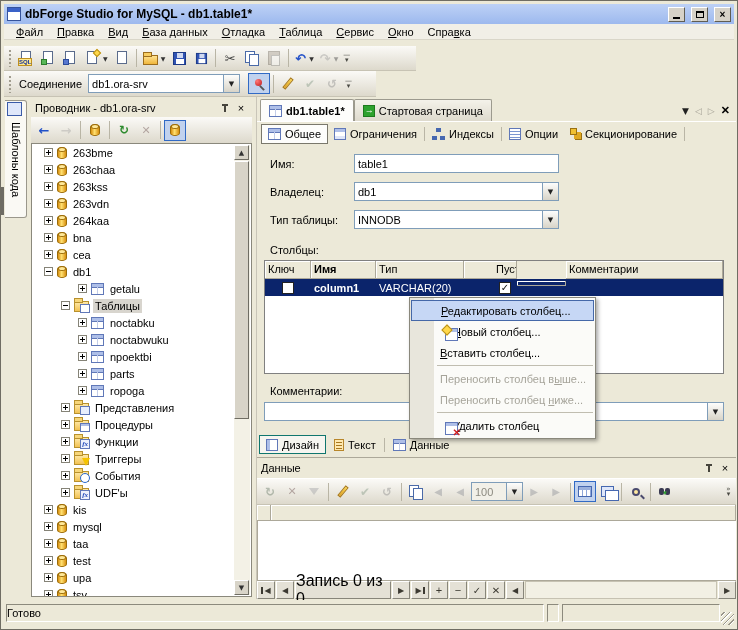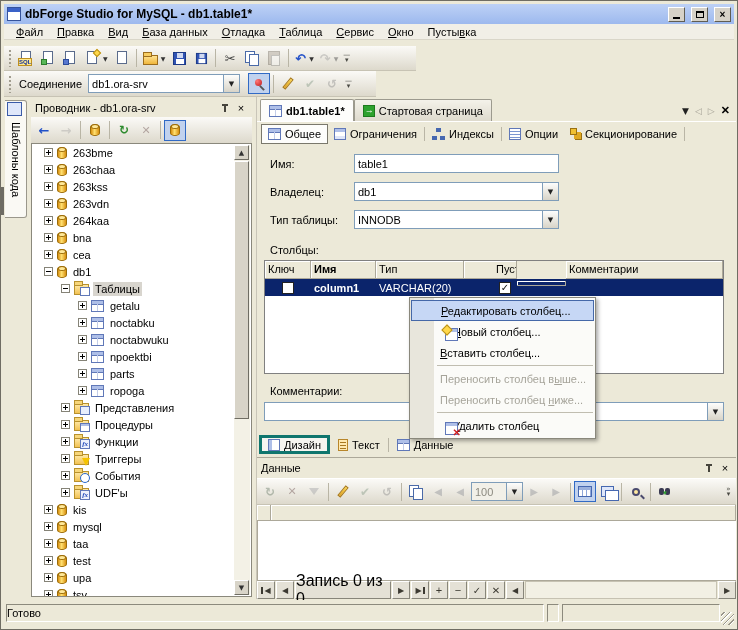--- a/index.html
+++ b/index.html
@@ -160,21 +160,21 @@
   .gh { border-right:1px solid #aca899; border-bottom:1px solid #aca899; box-shadow:inset 1px 1px 0 #fff; padding:2px 3px; white-space:nowrap; overflow:hidden; }
   .grow { display:flex; height:17px; background:#0b246b; color:#fff; align-items:center; }
   .gc { padding:0 3px; display:flex; align-items:center; height:100%; overflow:hidden; white-space:nowrap; }
   .w0{width:46px;flex:none;justify-content:center;} .w1{width:65px;flex:none;font-weight:bold;} .w2{width:88px;flex:none;}
   .w3{width:53px;flex:none;justify-content:center;padding-left:32px;} .w4{width:49px;flex:none;margin-top:20px;} .w5{flex:1;}
   .cbx { width:12px; height:12px; background:#fff; border:1px solid #222; display:flex; align-items:center; justify-content:center;
     font-size:10px; font-weight:bold; color:#111; line-height:10px; }
 
   .viewtabs { position:absolute; left:2px; top:337px; height:21px; display:flex; align-items:center; gap:2px; }
   .vtabitem { height:19px; display:flex; align-items:center; gap:4px; padding:0 6px; }
-  .vtabitem.active { border:3px solid #0f766e; background:#f6f5f0; }
+  .vtabitem.active { border:1px solid #0f766e; background:#f6f5f0; }
   .vsep { width:1px; height:14px; background:#b9b5a5; }
   .ic-design { width:12px; height:12px; background:#fff; border:1px solid #6078b8; box-shadow:inset 3px 0 0 #aebfe8; }
   .ic-text { width:10px; height:12px; background:#ffe9b0; border:1px solid #b8862a; position:relative; }
   .ic-text::after { content:""; position:absolute; left:1px; top:2px; right:1px; height:7px;
     background:repeating-linear-gradient(180deg,#a87820 0 1px,transparent 1px 3px); }
 
   
   #datapanel { position:absolute; left:0; right:0; top:360px; bottom:0; border-top:1px solid #aca899; background:#ece9d8; display:flex; flex-direction:column; }
   .dp-caption { height:20px; display:flex; align-items:center; padding:0 4px; }
   .dp-title { flex:1; }
@@ -251,21 +251,21 @@
       <div class="menu-item"><span></span><span class="u">Б</span><span>аза данных</span></div>
 
       <div class="menu-item"><span></span><span class="u">О</span><span>тладка</span></div>
 
       <div class="menu-item"><span></span><span class="u">Т</span><span>аблица</span></div>
 
       <div class="menu-item"><span></span><span class="u">С</span><span>ервис</span></div>
 
       <div class="menu-item"><span></span><span class="u">О</span><span>кно</span></div>
 
-      <div class="menu-item"><span>Пусты</span><span class="u">в</span><span>ка</span></div>
+      <div class="menu-item"><span>Спра</span><span class="u">в</span><span>ка</span></div>
     </div>
 
   <div class="tbrow" id="tb1">
     <div class="tbpane" style="width:412px;">
       <span class="grip"></span>
       <span class="btn">
           <span class="i16">
             <span class="pg"></span>
             <span class="b-sql">SQL</span>
           </span>
@@ -443,30 +443,30 @@
             <span class="ticon ic-db"></span>
             <span class="tlabel">cea</span>
           </div>
 
           <div class="trow lvl1">
             <span class="expander exp-minus"></span>
             <span class="ticon ic-db"></span>
             <span class="tlabel">db1</span>
           </div>
 
+          <div class="trow lvl3">
+            <span class="expander exp-plus"></span>
+            <span class="ticon ic-table"></span>
+            <span class="tlabel">getalu</span>
+          </div>
+
           <div class="trow lvl2">
             <span class="expander exp-minus"></span>
             <span class="ticon ic-folder f-table"></span>
             <span class="tlabel sel">Таблицы</span>
-          </div>
-
-          <div class="trow lvl3">
-            <span class="expander exp-plus"></span>
-            <span class="ticon ic-table"></span>
-            <span class="tlabel">getalu</span>
           </div>
 
           <div class="trow lvl3">
             <span class="expander exp-plus"></span>
             <span class="ticon ic-table"></span>
             <span class="tlabel">noctabku</span>
           </div>
 
           <div class="trow lvl3">
             <span class="expander exp-plus"></span>

